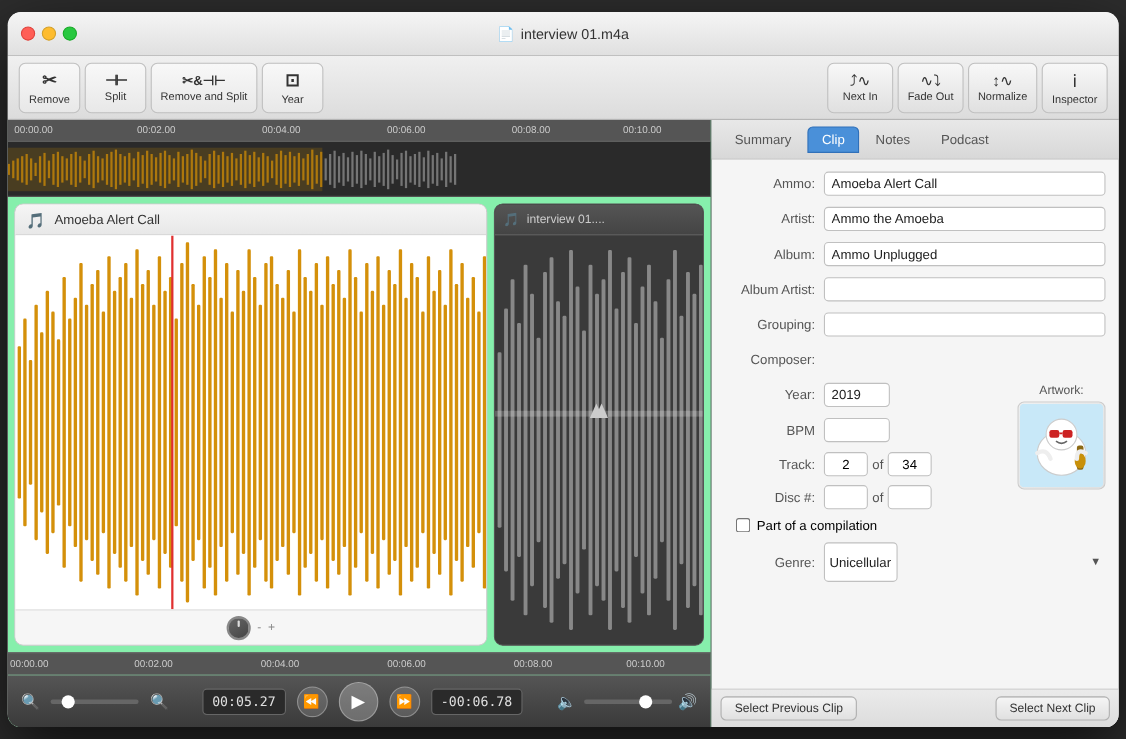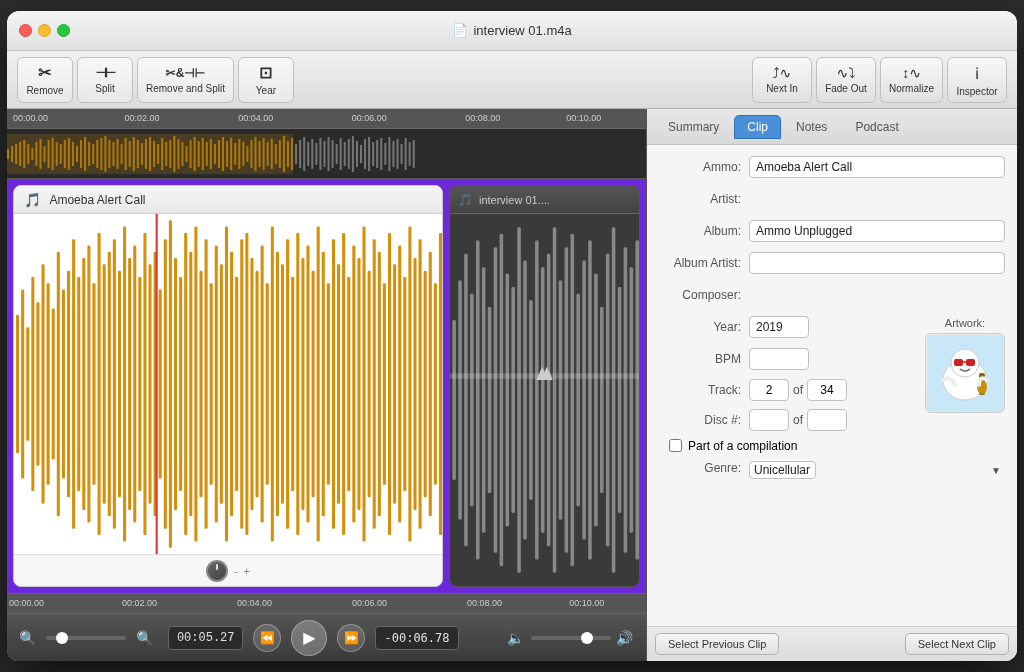--- a/index.html
+++ b/index.html
@@ -99,21 +99,21 @@
     .main-content {
       display: flex;
       flex: 1;
       overflow: hidden;
     }
     
     .left-panel {
       flex: 0 0 640px;
       display: flex;
       flex-direction: column;
-      background: #6d28d9;
+      background: #86efac;
       border-right: 1px solid #555;
     }
     
     .timeline-ruler {
       height: 20px;
       background: #555;
       display: flex;
       align-items: center;
       padding: 0 4px;
       position: relative;
@@ -395,25 +395,26 @@
     }
     .compilation-row {
       display: flex;
       align-items: flex-start;
       gap: 6px;
       margin-bottom: 8px;
       padding-left: 10px;
     }
     .genre-row {
       display: flex;
+      align-items: center;
       margin-bottom: 4px;
     }
     .genre-select {
       flex: 1;
-      height: 18px;
+      height: 36px;
       background: white;
       border: 1px solid #c0c0c0;
       border-radius: 4px;
       padding: 0 4px;
       font-size: 12px;
       color: #222;
       appearance: none;
       outline: none;
       position: relative;
     }
@@ -832,21 +833,21 @@
         </div>
       </div>
 
       <div class="transport-bar">
         <span style="color:#ccc;font-size:14px;cursor:pointer;">🔍</span>
         <div class="zoom-slider">
           <div class="slider-thumb" style="left:10px;"></div>
         </div>
         <span style="color:#ccc;font-size:14px;cursor:pointer;">🔍</span>
 
-        <div class="time-display" style="margin-left:4px;font-family:Liberation Mono, monospace;">00:05.27</div>
+        <div class="time-display" style="margin-left:20px;">00:05.27</div>
 
         <button class="transport-btn">⏪</button>
         <button class="transport-btn play">▶</button>
         <button class="transport-btn">⏩</button>
 
         <div class="time-display">-00:06.78</div>
 
         <div class="volume-slider-area">
           <span style="color:#ccc;font-size:14px;">🔈</span>
           <div class="slider-track">
@@ -876,32 +877,37 @@
 
       <div class="inspector-content">
 
         <div class="field-row">
           <span class="field-label">Ammo:</span>
           <input class="field-input" type="text" value="Amoeba Alert Call" style="">
         </div>
 
         <div class="field-row">
           <span class="field-label">Artist:</span>
+          <input class="field-input" type="text" value="Ammo the Amoeba" style="">
         </div>
 
         <div class="field-row">
           <span class="field-label">Album:</span>
           <input class="field-input" type="text" value="Ammo Unplugged" style="">
         </div>
 
         <div class="field-row">
           <span class="field-label">Album Artist:</span>
           <input class="field-input" type="text" style="">
         </div>
 
+        <div class="field-row">
+          <span class="field-label">Grouping:</span>
+          <input class="field-input" type="text" style="">
+        </div>
 
         <div class="field-row">
           <span class="field-label">Composer:</span>
         </div>
 
         <div class="artwork-section">
           <div class="artwork-fields">
 
             <div class="field-row">
               <span class="field-label">Year:</span>

